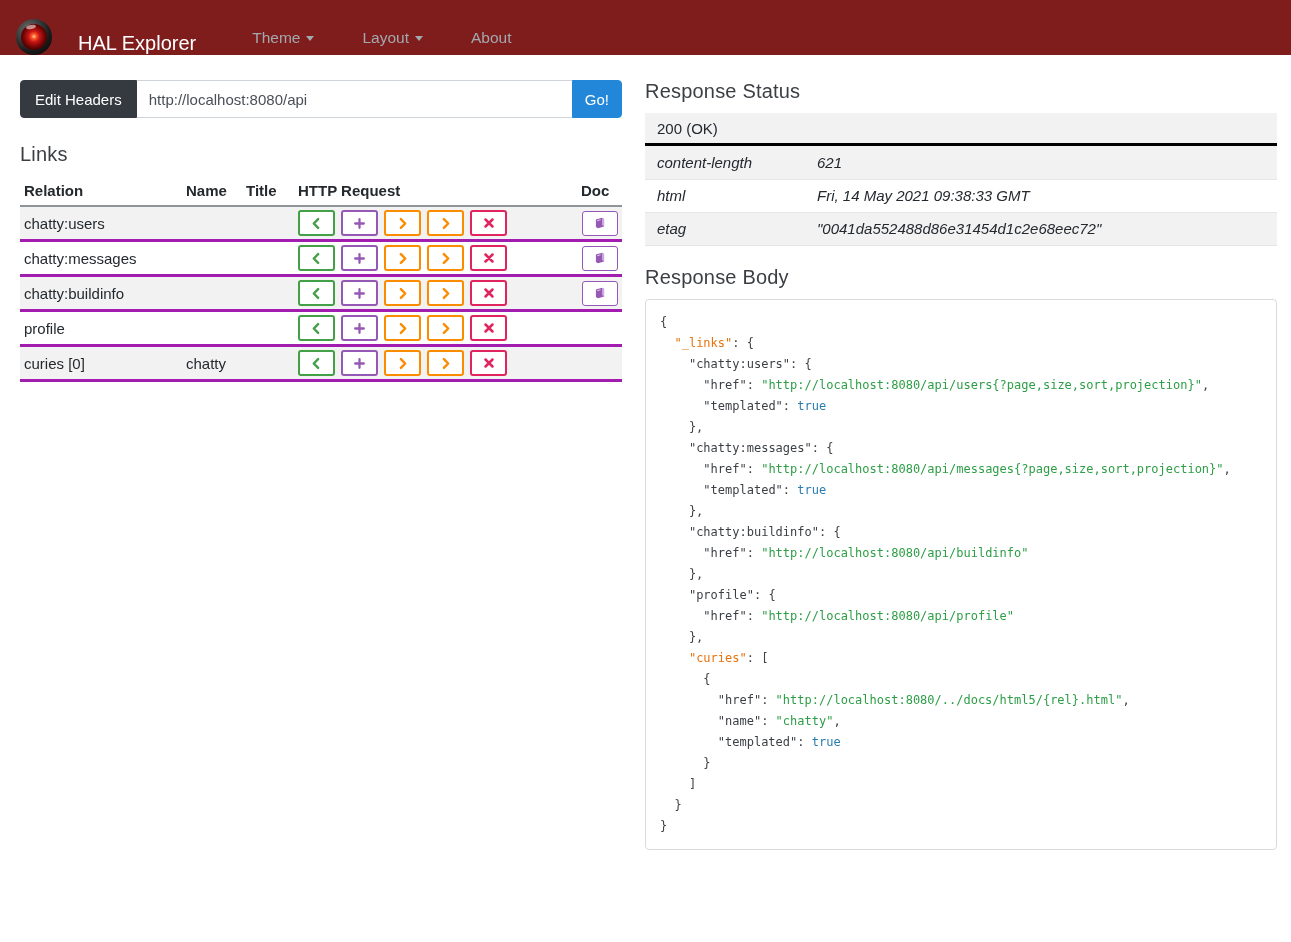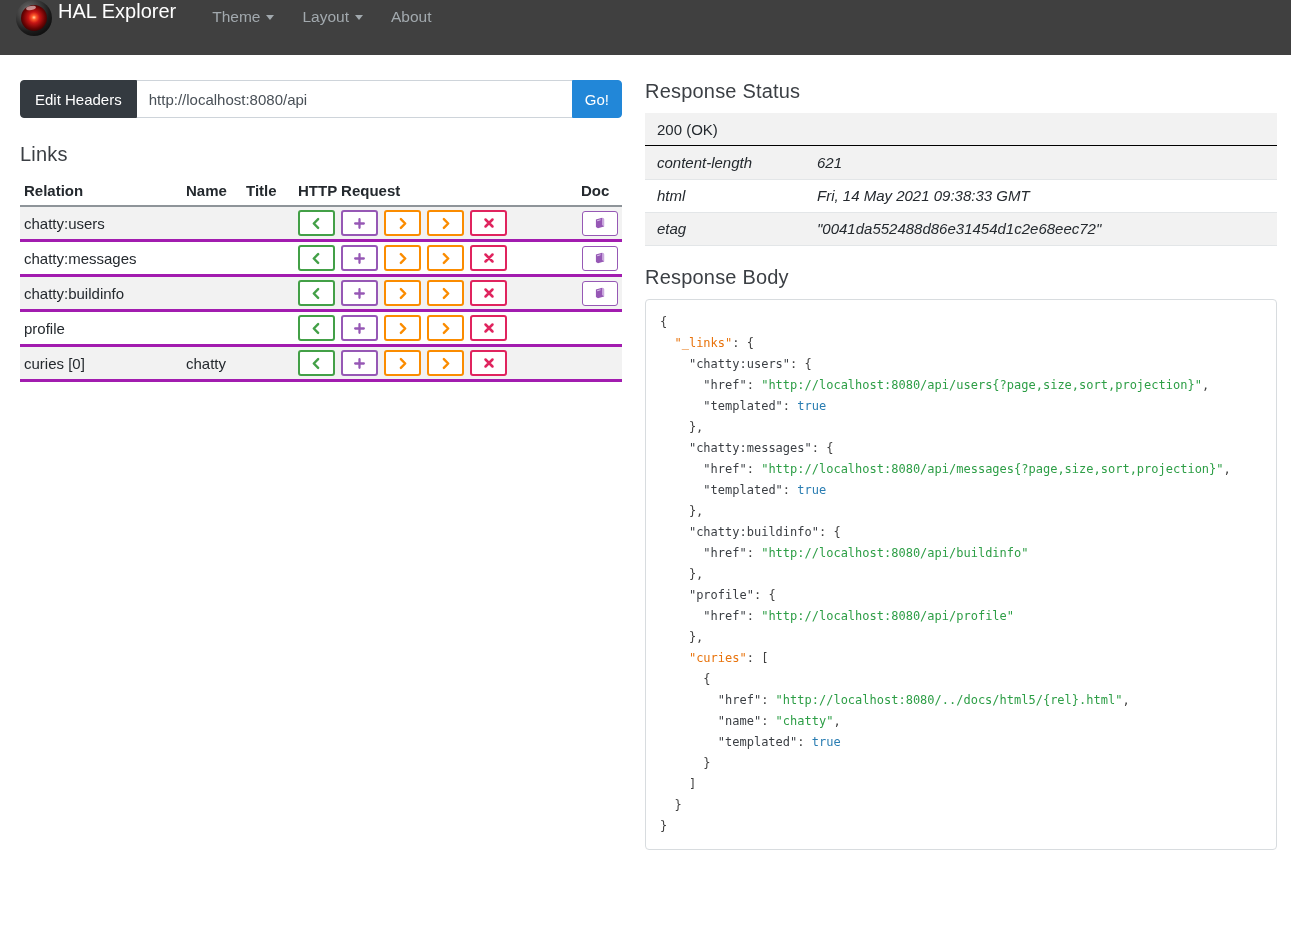--- a/index.html
+++ b/index.html
@@ -5,23 +5,23 @@
   * { margin: 0; padding: 0; box-sizing: border-box; }
   html, body { background: #fff; }
   body {
     width: 1291px; min-height: 942px;
     font-family: "Liberation Sans", "DejaVu Sans", sans-serif;
     color: #2b2f33;
   }
 
   
   .navbar {
-    height: 55px; background: #404040;
-    display: flex; align-items: flex-start;
-    padding: 0 16px; gap: 0;
+    height: 55px; background: #7f1d1d;
+    display: flex; align-items: flex-end;
+    padding: 0 16px; gap: 20px;
   }
   .hal-eye {
     width: 36px; height: 36px; border-radius: 50%;
     background: radial-gradient(circle at 35% 30%, #8a8a8a 0%, #555 18%, #1c1c1c 60%, #000 100%);
     display: flex; align-items: center; justify-content: center;
     margin-right: 6px; flex: 0 0 auto; position: relative;
   }
   .hal-eye .pupil {
     width: 26px; height: 26px; border-radius: 50%;
     background: radial-gradient(circle at 50% 48%, #ffd9a0 0%, #ff5a2a 12%, #c61515 30%, #6e0404 58%, #1d0000 85%);
@@ -104,21 +104,21 @@
   
   .kv-table { width: 100%; border-collapse: collapse; }
   .kv-table td {
     font-size: 15px; color: #24292e; padding: 6px 12px; height: 33px;
     border-bottom: 1px solid #e3e6e8; vertical-align: middle; font-style: italic;
   }
   .kv-table tr:nth-child(odd) { background: #f2f2f2; }
   .kv-table td.kv-name { width: 160px; }
 
   .status-row {
-    background: #f2f2f2; border-bottom: 1px solid #000000;
+    background: #f2f2f2; border-bottom: 3px solid #000000;
     font-size: 15px; color: #24292e; padding: 7px 12px; height: 33px;
     display: flex; align-items: center;
   }
 
   
   .body-box {
     border: 1px solid #d8dcdf; border-radius: 4px; background: #fff;
     padding: 12px 14px; margin-bottom: 20px; overflow-x: auto;
   }
   .body-box pre {

